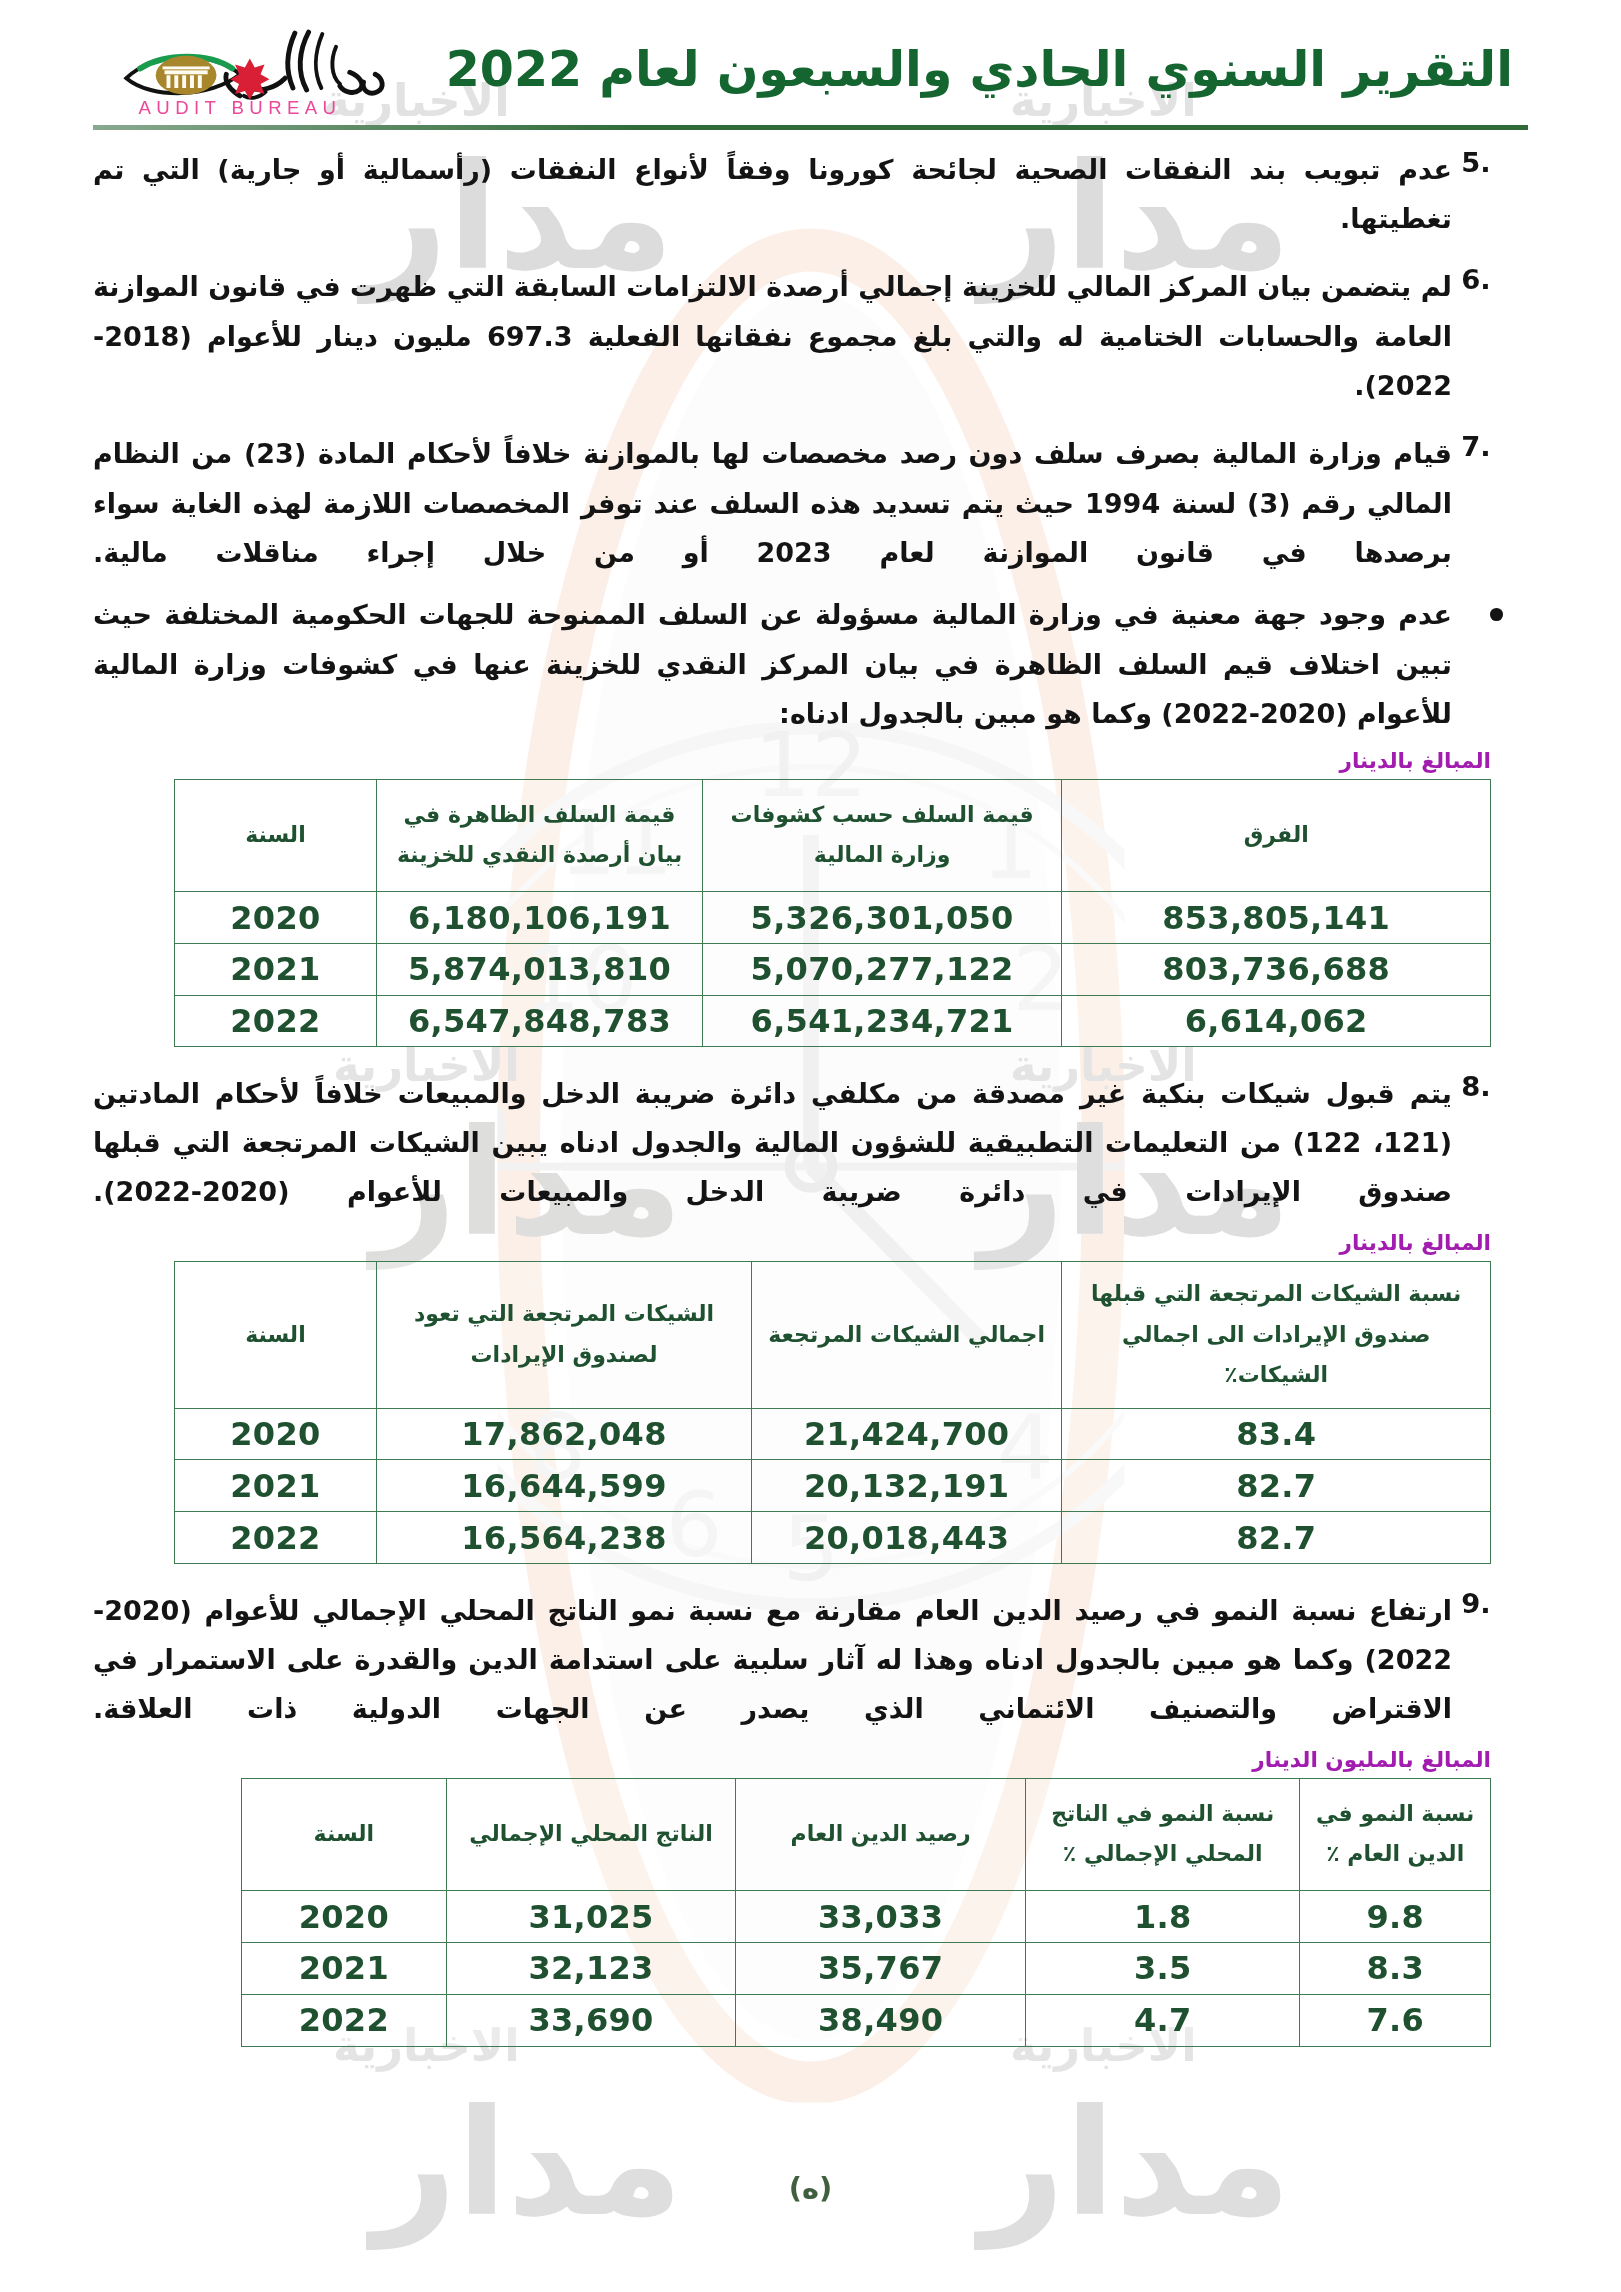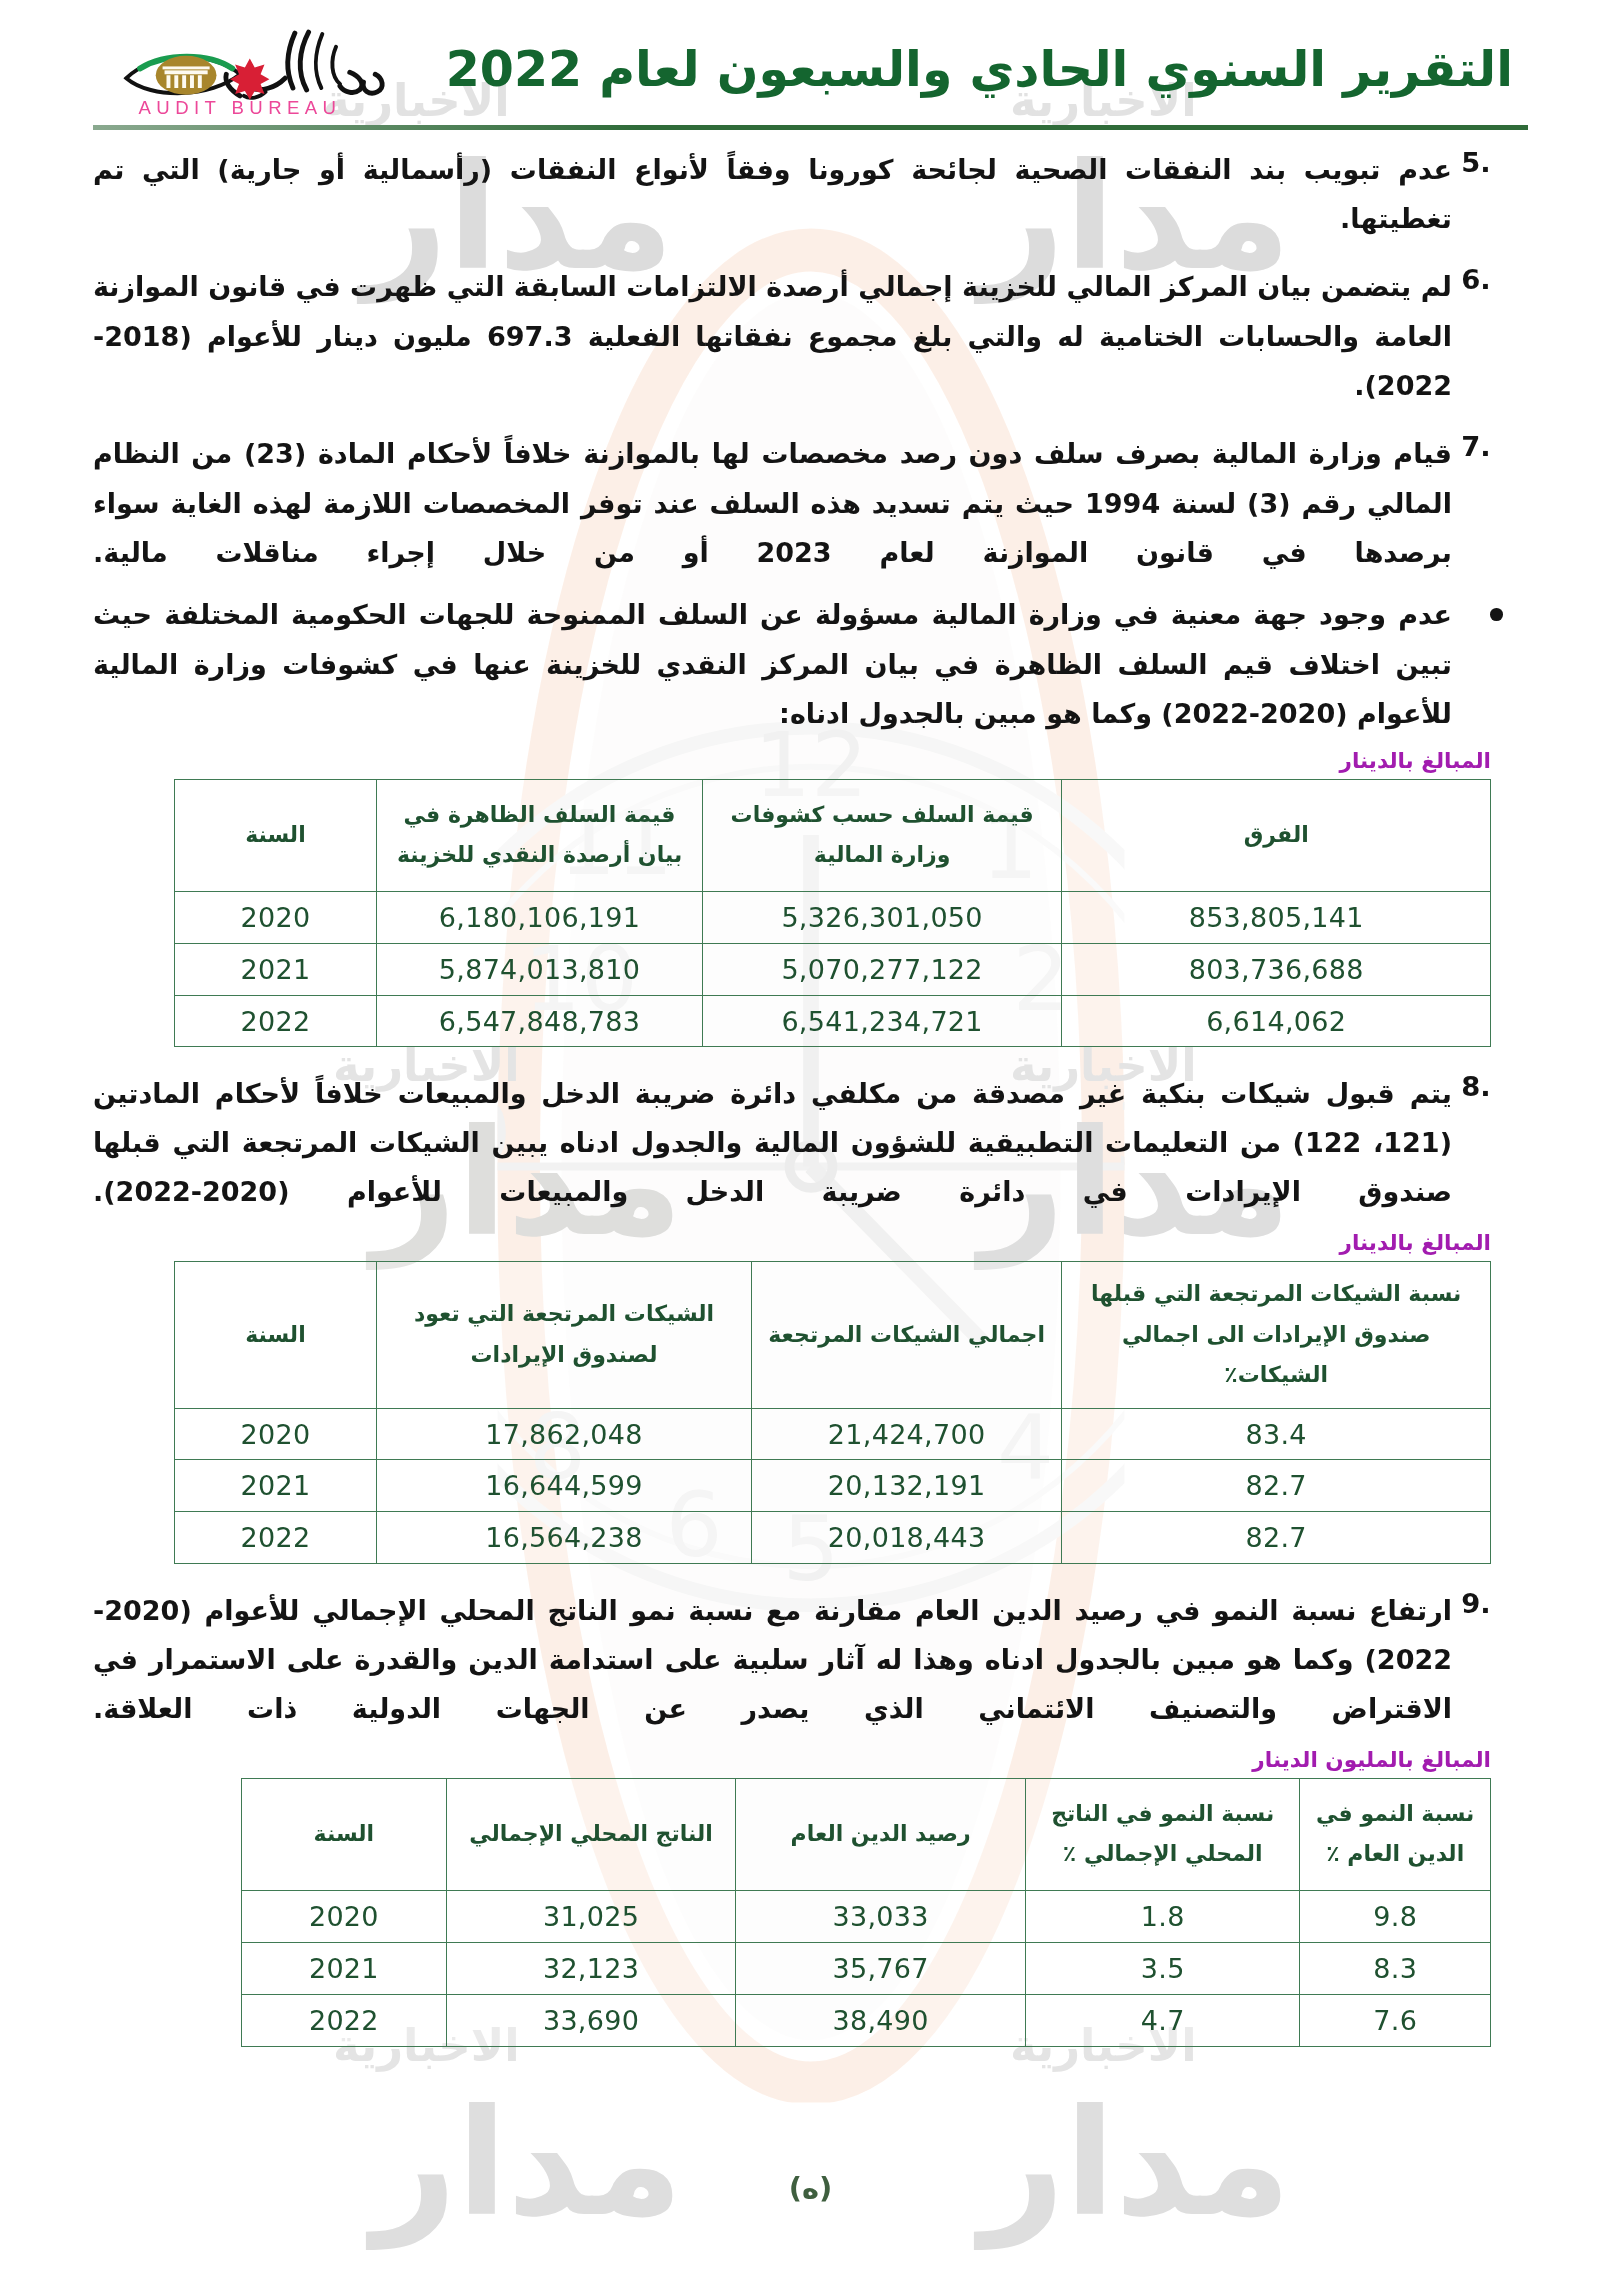--- a/index.html
+++ b/index.html
@@ -146,22 +146,22 @@
     color:#1f5130;
   }
   table.data th{
     font-size:22px;
     font-weight:bold;
     line-height:1.85;
     padding:11.8px 7.8px;
     height:88px;
   }
   table.data td{
-    font-size:27px;
-    font-weight:normal;
+    font-size:32px;
+    font-weight:bold;
     padding:4.9px 5.9px;
     height:41px;
     letter-spacing:0.3px;
   }
   .c-year{width:186px;}
 
   
   .t1 .c-a{width:412px;}
   .t1 .c-b{width:343px;}
   .t1 .c-c{width:309px;}

